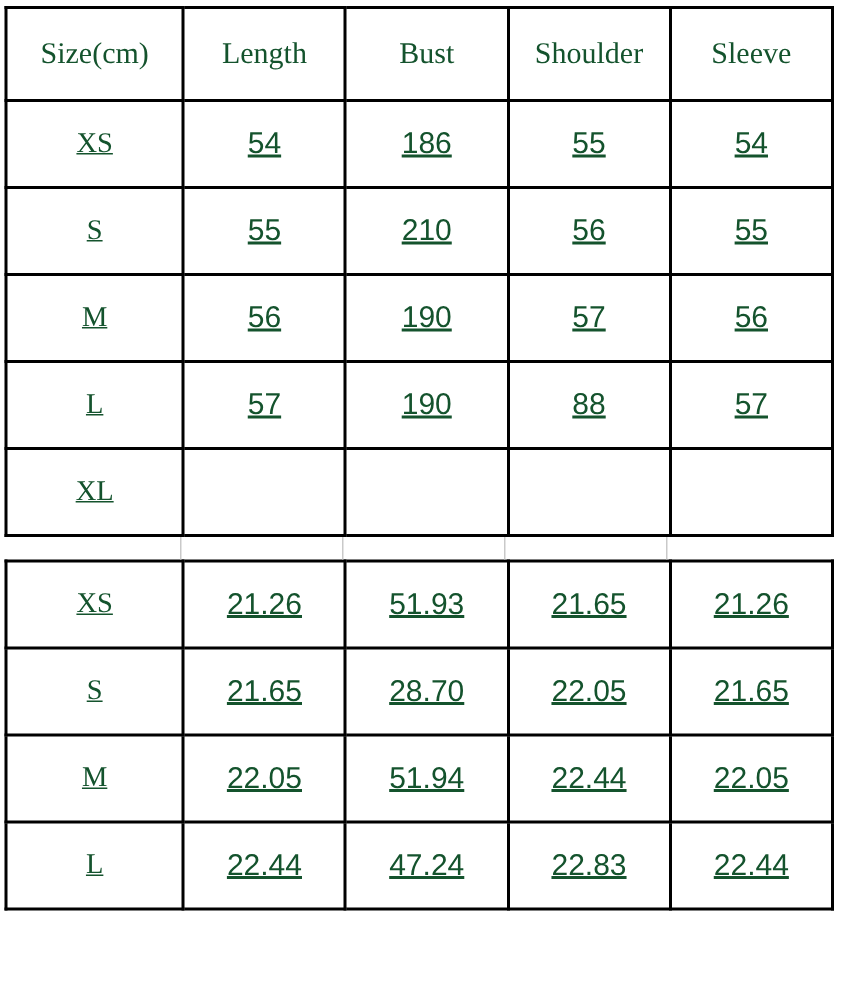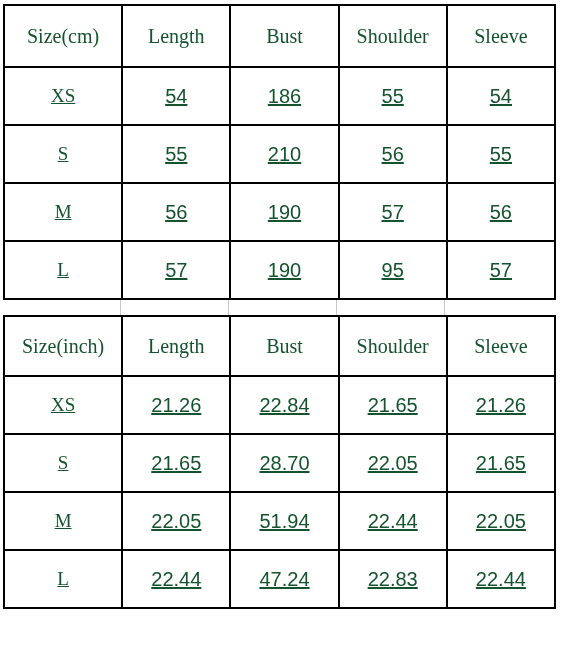--- a/index.html
+++ b/index.html
@@ -130,56 +130,56 @@
         <td class="value">56</td>
         <td class="value">190</td>
         <td class="value">57</td>
         <td class="value">56</td>
       </tr>
 
       <tr class="data-row">
         <td class="size-label">L</td>
         <td class="value">57</td>
         <td class="value">190</td>
-        <td class="value">95</td>
+        <td class="value">88</td>
         <td class="value">57</td>
       </tr>
 
+      <tr class="data-row">
+        <td class="size-label">XL</td>
+        <td class="value"></td>
+        <td class="value"></td>
+        <td class="value"></td>
+        <td class="value"></td>
+      </tr>
     </tbody>
   </table>
 
   <div class="spacer">
     <div class="seg s-size"></div>
     <div class="seg s-meas"></div>
     <div class="seg s-meas"></div>
     <div class="seg s-meas"></div>
     <div class="seg s-meas last"></div>
   </div>
 
   <table class="size-table">
     <colgroup>
       <col class="c-size">
         <col class="c-meas">
         <col class="c-meas">
         <col class="c-meas">
         <col class="c-meas">
     </colgroup>
     <tbody>
-      <tr class="hdr">
-        <td>Size(inch)</td>
-        <td>Length</td>
-        <td>Bust</td>
-        <td>Shoulder</td>
-        <td>Sleeve</td>
-      </tr>
 
       <tr class="data-row">
         <td class="size-label">XS</td>
         <td class="value">21.26</td>
-        <td class="value">22.84</td>
+        <td class="value">51.93</td>
         <td class="value">21.65</td>
         <td class="value">21.26</td>
       </tr>
 
       <tr class="data-row">
         <td class="size-label">S</td>
         <td class="value">21.65</td>
         <td class="value">28.70</td>
         <td class="value">22.05</td>
         <td class="value">21.65</td>

